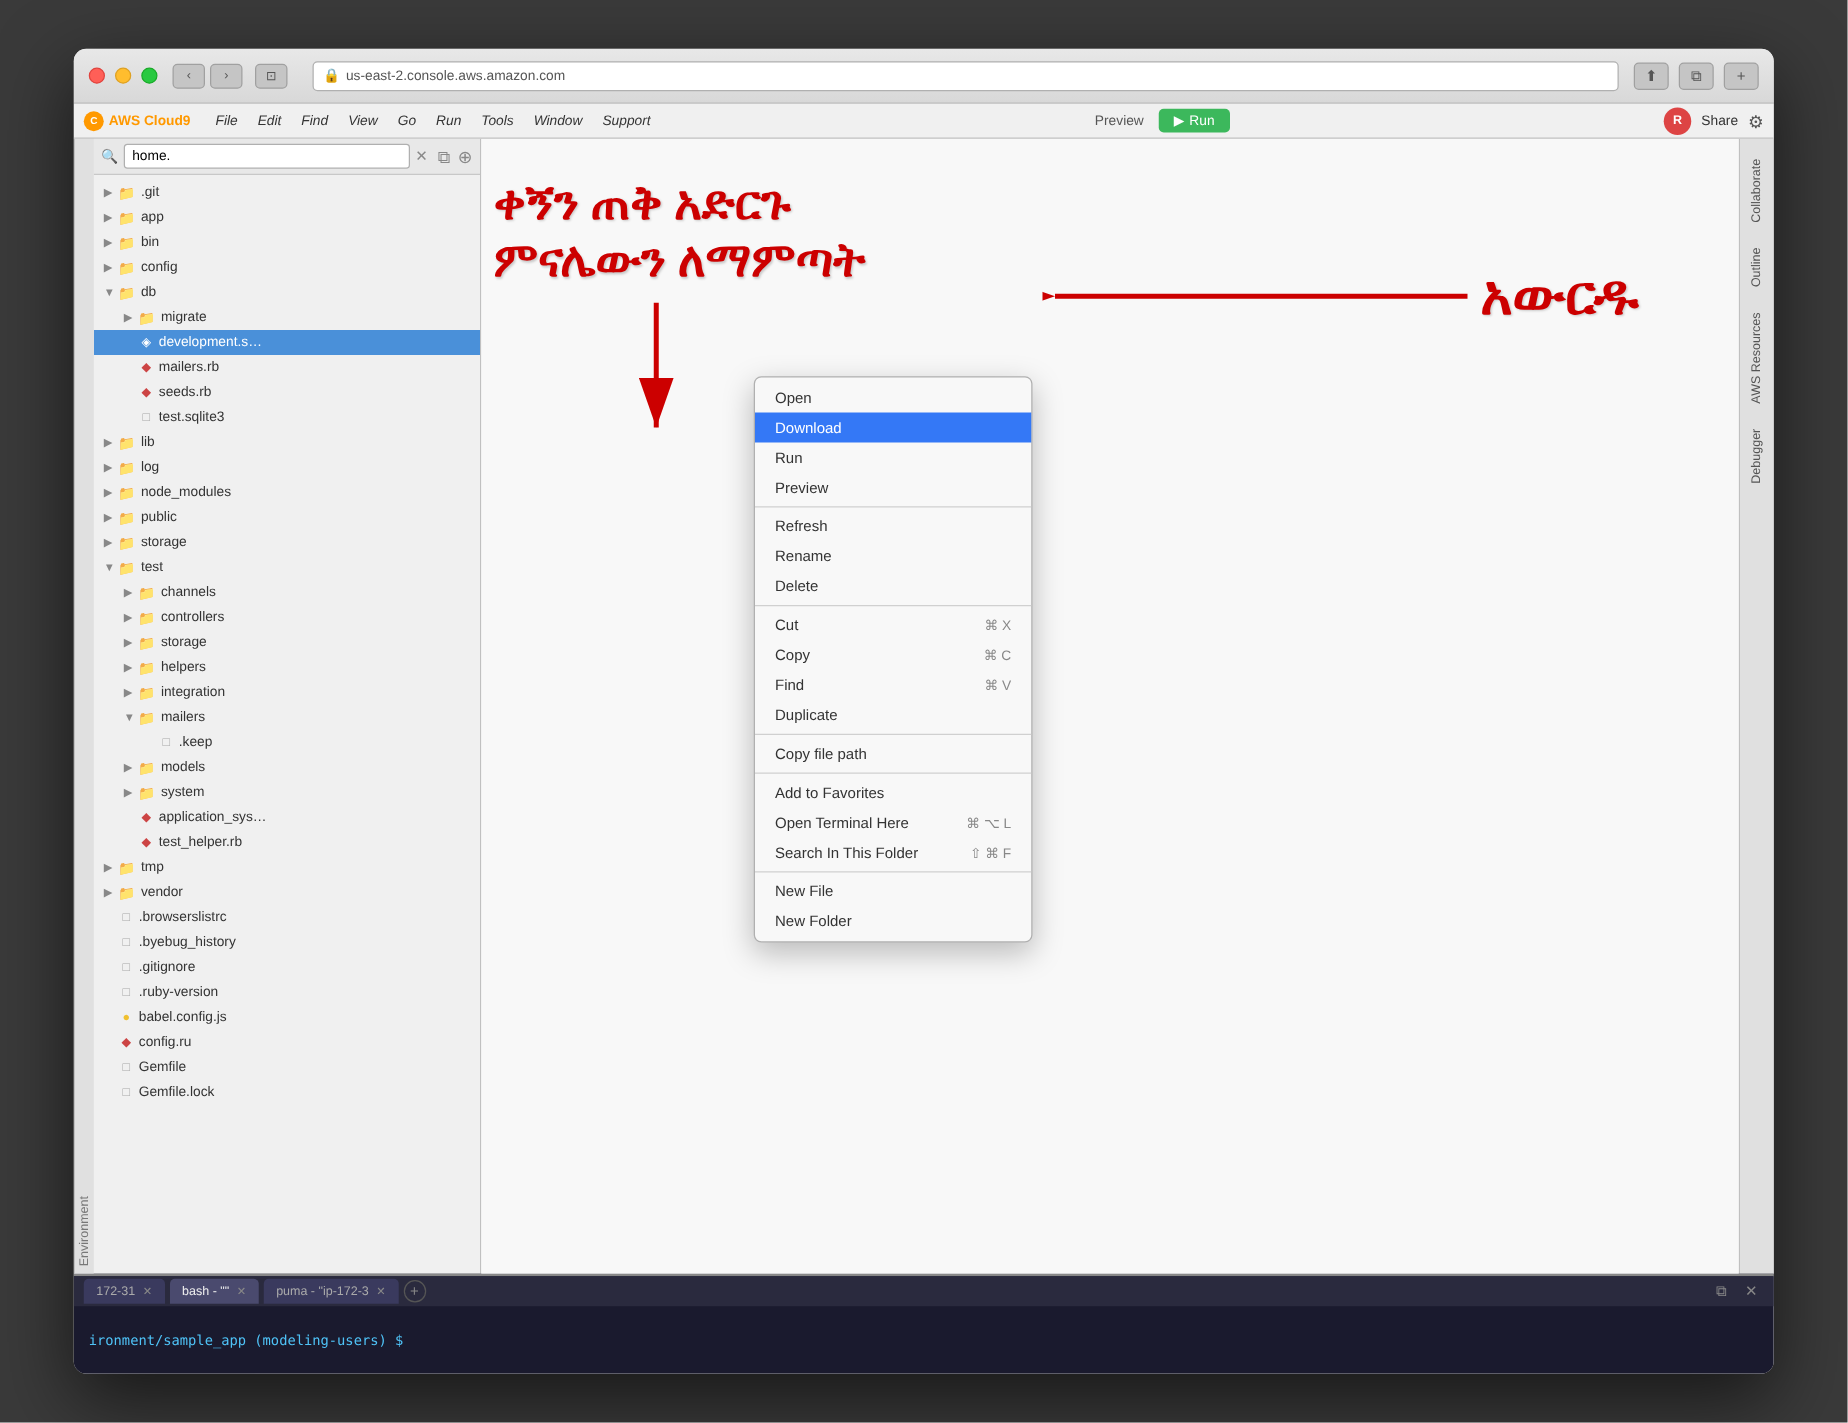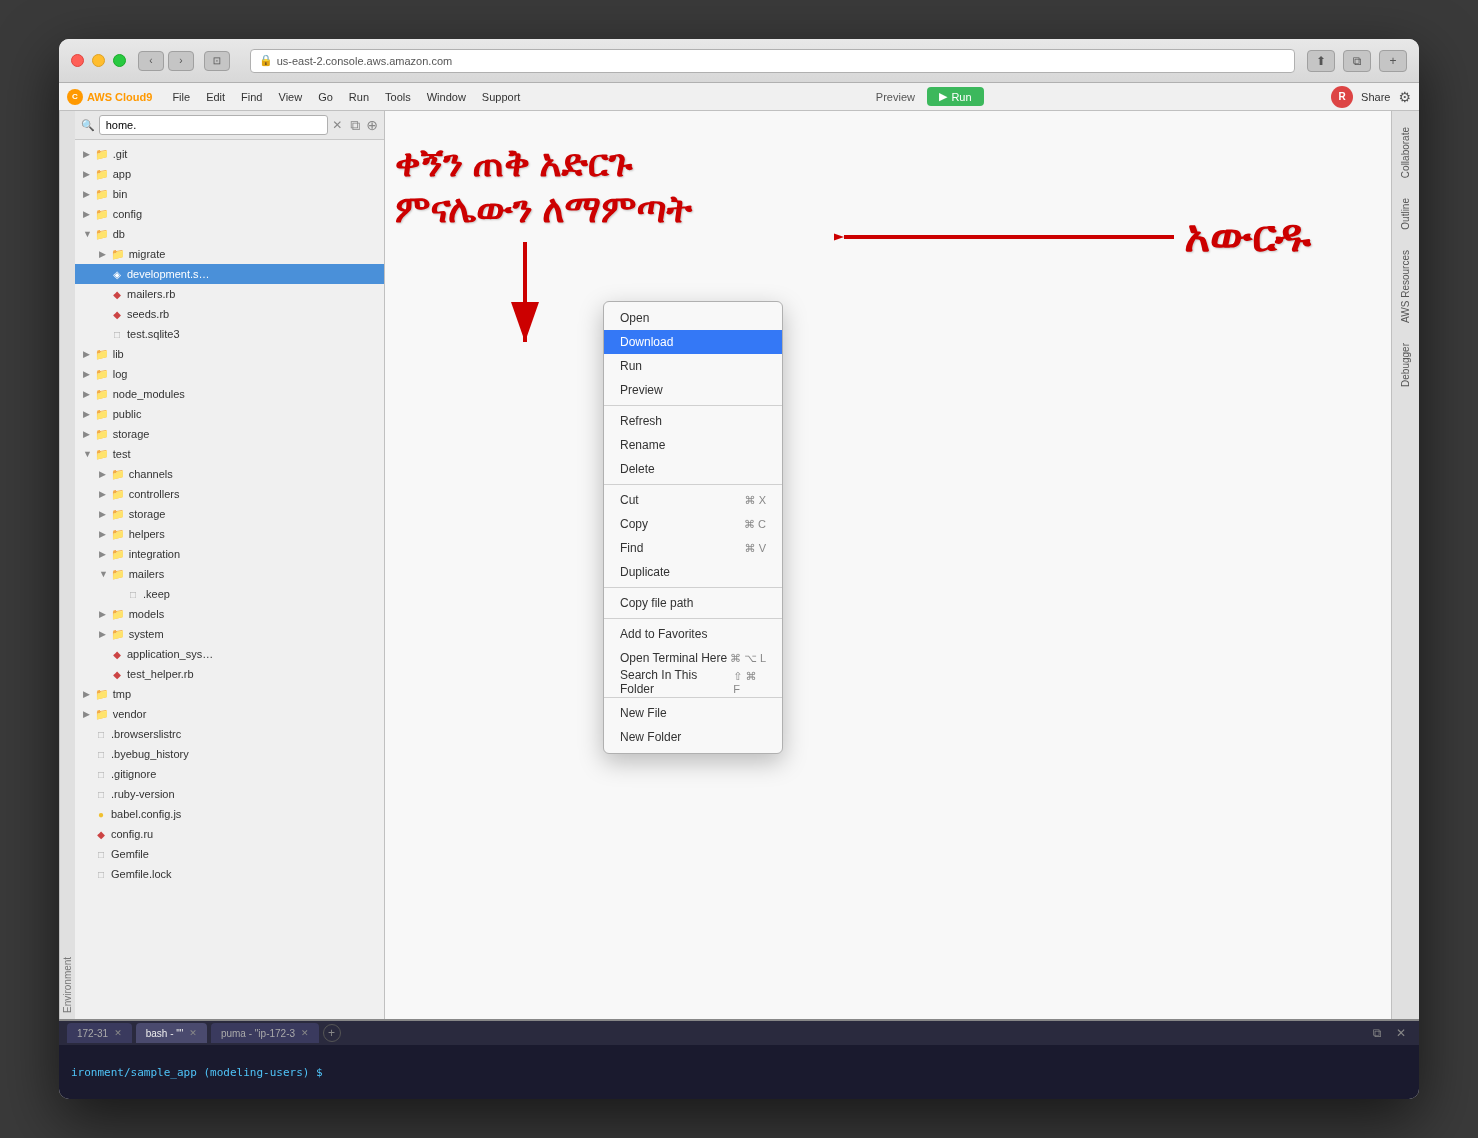--- a/index.html
+++ b/index.html
@@ -144,20 +144,21 @@
       color: white;
       font-size: 8px;
       font-weight: bold;
     }
     .menu-item {
       padding: 2px 8px;
       font-size: 11px;
       color: #333;
       cursor: pointer;
       border-radius: 3px;
+      font-style: italic;
     }
     .menu-center {
       flex: 1;
       display: flex;
       align-items: center;
       justify-content: center;
       gap: 12px;
     }
     .preview-btn {
       font-size: 11px;
@@ -263,21 +264,21 @@
     .folder-icon { color: #f0a030; margin-right: 4px; font-size: 11px; }
     .file-icon { color: #aaa; margin-right: 4px; font-size: 10px; width: 12px; text-align: center; }
     .file-icon.ruby { color: #cc4444; }
     .file-icon.sqlite { color: #6688cc; }
     .file-icon.js { color: #f0c030; }
     
     .context-menu {
       position: absolute;
       left: 218px;
       top: 190px;
-      width: 180px;
+      width: 223px;
       background: #f8f8f8;
       border: 1px solid #b0b0b0;
       border-radius: 6px;
       box-shadow: 0 8px 24px rgba(0,0,0,0.25);
       z-index: 100;
       padding: 4px 0;
     }
     .ctx-item {
       height: 24px;
       display: flex;

